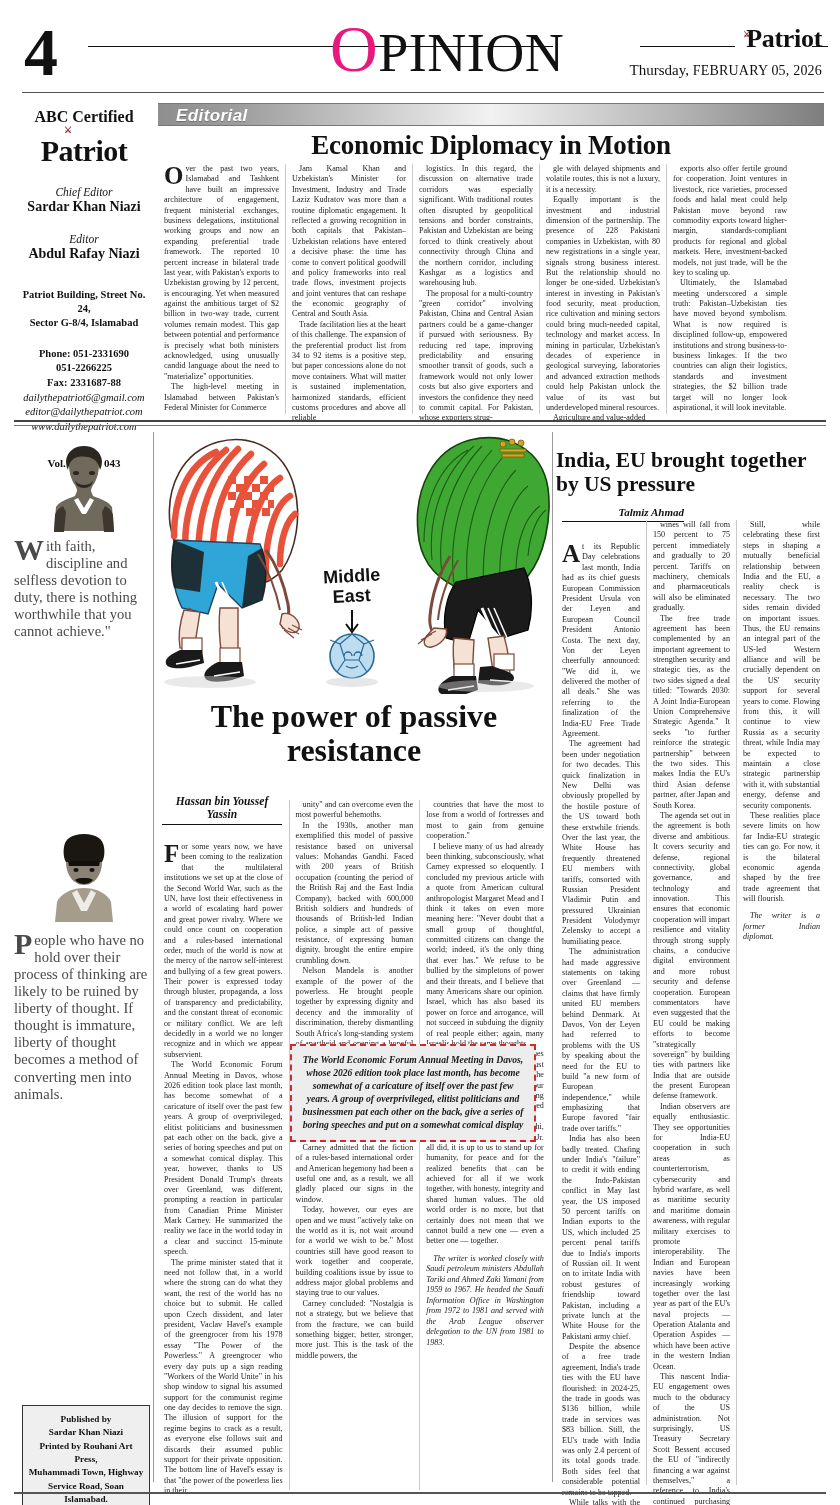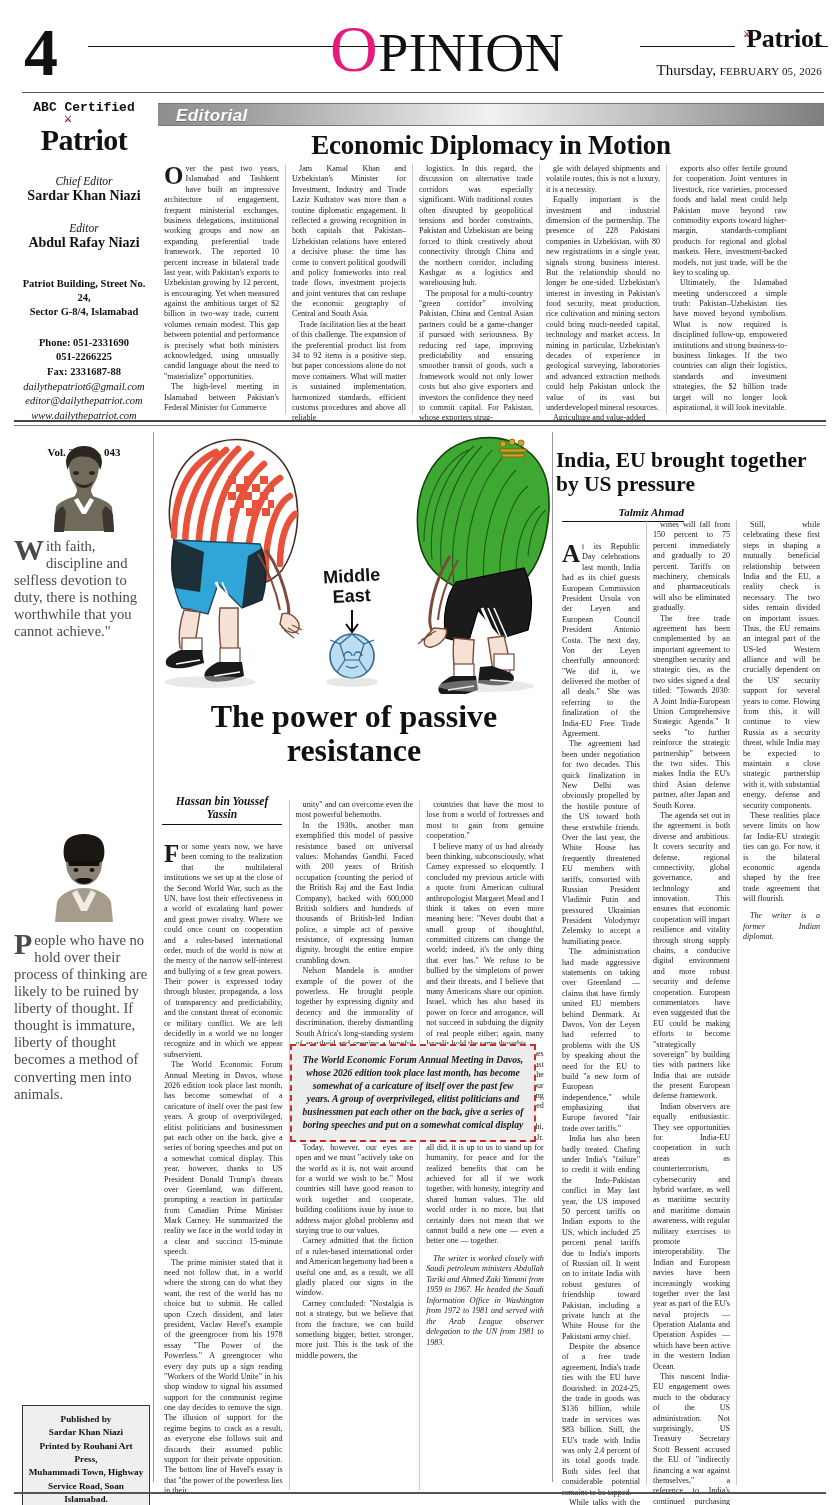--- a/index.html
+++ b/index.html
@@ -44,32 +44,32 @@
     font-size: 26px; font-weight: 700; color: #111;
     letter-spacing: -.3px;
   }
   .brand-top .crest {
     display: inline-block; font-size: 8px; position: relative; top: -10px; left: 4px; color: #7a1b1b;
   }
   .date-line {
     position: absolute; right: 18px; top: 62px;
     font-size: 15px; color: #111; white-space: nowrap;
   }
-  .date-line .dmy { font-size: 11px; letter-spacing: .2px; text-align: right; }
+  .date-line .dmy { font-size: 14px; letter-spacing: .2px; text-align: right; }
   .hair-rule-full {
     position: absolute; left: 22px; right: 16px; top: 92px;
     border-top: 1px solid #555;
   }
 
   
   .leftpanel {
     position: absolute; left: 18px; top: 100px; width: 132px;
     text-align: center;
   }
-  .abc-cert { font-family: Liberation Mono, monospace; font-size: 13px; font-weight: 700; color: #111; }
+  .abc-cert { font-family: Liberation Serif, serif; font-size: 16px; font-weight: 700; color: #111; margin-top: 8px; }
   .patriot-logo {
     font-family: "Liberation Serif", serif; font-size: 30px; font-weight: 700;
     color: #111; margin-top: 8px; letter-spacing: -.5px; position: relative;
   }
   .patriot-logo .emblem {
     position: absolute; left: 50%; margin-left: -20px; top: -9px;
     font-size: 9px; color: #8a2b2b;
   }
   .ed-role { font-style: italic; font-size: 11.5px; margin-top: 18px; color: #111; }
   .ed-name { font-size: 14px; font-weight: 700; margin-top: 1px; color: #111; }
@@ -474,22 +474,22 @@
       <div class="col c1">
         <p class="noind"><span class="dropcap">F</span>or some years now, we have been coming to the realization that the multilateral institutions we set up at the close of the Second World War, such as the UN, have lost their effectiveness in a world of escalating hard power and great power rivalry. Where we could once count on cooperation and a rules-based international order, much of the world is now at the mercy of the narrow self-interest and bullying of a few great powers. Their power is expressed today through bluster, propaganda, a loss of transparency and predictability, and the constant threat of economic or military conflict. We are left decidedly in a world we no longer recognize and in which we appear subservient.</p>
         <p>The World Economic Forum Annual Meeting in Davos, whose 2026 edition took place last month, has become somewhat of a caricature of itself over the past few years. A group of overprivileged, elitist politicians and businessmen pat each other on the back, give a series of boring speeches and put on a somewhat comical display. This year, however, thanks to US President Donald Trump's threats over Greenland, was different, prompting a reaction in particular from Canadian Prime Minister Mark Carney. He summarized the reality we face in the world today in a clear and succinct 15-minute speech.</p>
         <p>The prime minister stated that it need not follow that, in a world where the strong can do what they want, the rest of the world has no choice but to submit. He called upon Czech dissident, and later president, Vaclav Havel's example of the greengrocer from his 1978 essay "The Power of the Powerless." A greengrocer who every day puts up a sign reading "Workers of the World Unite" in his shop window to signal his assumed support for the communist regime one day decides to remove the sign. The illusion of support for the regime begins to crack as a result, as everyone else follows suit and discards their assumed public support for their private opposition. The bottom line of Havel's essay is that "the power of the powerless lies in their</p>
       </div>
       <div class="col">
         <p>unity" and can overcome even the most powerful behemoths.</p>
         <p>In the 1930s, another man exemplified this model of passive resistance based on universal values: Mohandas Gandhi. Faced with 200 years of British occupation (counting the period of the British Raj and the East India Company), backed with 600,000 British soldiers and hundreds of thousands of British-led Indian police, a simple act of passive resistance, of expressing human dignity, brought the entire empire crumbling down.</p>
         <p>Nelson Mandela is another example of the power of the powerless. He brought people together by expressing dignity and decency and the immorality of discrimination, thereby dismantling South Africa's long-standing system of apartheid and opening a hopeful new chapter for all South Africans.</p>
         <p>When all hope appears lost, the power of truth, decency and the unity of ordinary people can overcome even the greatest power. Where once there was silence, a whisper turns into the resounding voice of the people, challenging domination and injustice.</p>
+        <p>Carney admitted that the fiction of a rules-based international order and American hegemony had been a useful one and, as a result, we all gladly placed our signs in the window.</p>
         <p>Today, however, our eyes are open and we must "actively take on the world as it is, not wait around for a world we wish to be." Most countries still have good reason to work together and cooperate, building coalitions issue by issue to address major global problems and staying true to our values.</p>
-        <p>Carney admitted that the fiction of a rules-based international order and American hegemony had been a useful one and, as a result, we all gladly placed our signs in the window.</p>
         <p>Carney concluded: "Nostalgia is not a strategy, but we believe that from the fracture, we can build something bigger, better, stronger, more just. This is the task of the middle powers, the</p>
       </div>
       <div class="col">
         <p>countries that have the most to lose from a world of fortresses and most to gain from genuine cooperation."</p>
         <p>I believe many of us had already been thinking, subconsciously, what Carney expressed so eloquently. I concluded my previous article with a quote from American cultural anthropologist Margaret Mead and I think it takes on even more meaning here: "Never doubt that a small group of thoughtful, committed citizens can change the world; indeed, it's the only thing that ever has." We refuse to be bullied by the simpletons of power and their threats, and I believe that many Americans share our opinion. Israel, which has also based its power on force and arrogance, will not succeed in subduing the dignity of real people either; again, many Israelis hold the same thoughts.</p>
         <p>We all know that the real issues sensible people and nations must address most urgently concern the ongoing degradation of our environment and the growing injustices and incitement of hatred around the world.</p>
         <p>As Havel's greengrocer, Gandhi, Mandela and Martin Luther King Jr. all did, it is up to us to stand up for humanity, for peace and for the realized benefits that can be achieved for all if we work together, with honesty, integrity and shared human values. The old world order is no more, but that certainly does not mean that we cannot build a new one — even a better one — together.</p>
         <p class="attrib">The writer is worked closely with Saudi petroleum ministers Abdullah Tariki and Ahmed Zaki Yamani from 1959 to 1967. He headed the Saudi Information Office in Washington from 1972 to 1981 and served with the Arab League observer delegation to the UN from 1981 to 1983.</p>
       </div>
     </div>

